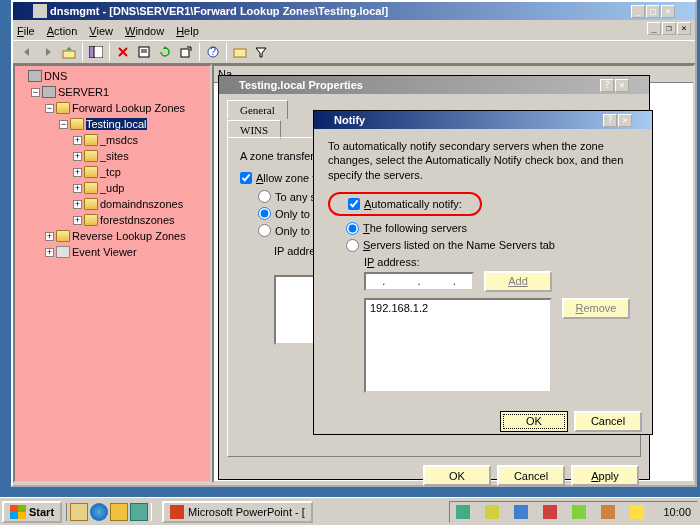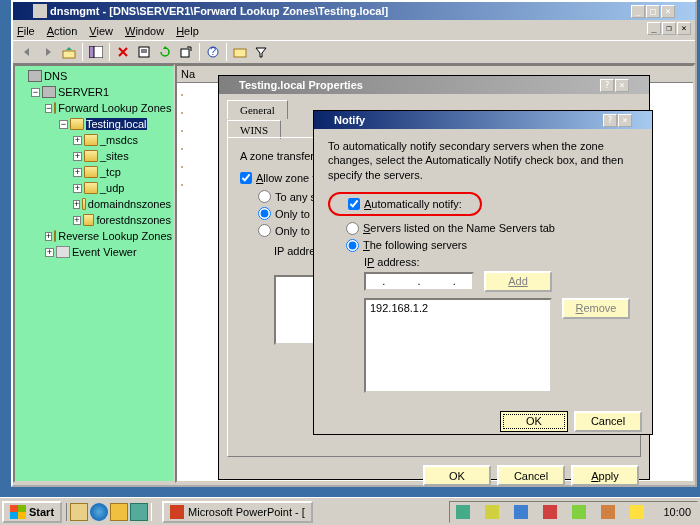--- a/index.html
+++ b/index.html
@@ -18,21 +18,21 @@
 
 .menubar { height: 18px; background: #d4d0c8; display: flex; align-items: center; padding: 0 4px; gap: 12px; margin-top: 2px; }
 .menubar span { cursor: pointer; }
 .menubar span u { text-decoration: underline; }
 
 .toolbar { height: 24px; background: #d4d0c8; border-top: 1px solid #fff; border-bottom: 1px solid #808080; display: flex; align-items: center; padding: 0 4px; gap: 1px; }
 .tb-btn { width: 20px; height: 20px; border: 1px solid transparent; display: flex; align-items: center; justify-content: center; cursor: pointer; }
 .tb-sep { width: 1px; height: 18px; background: #808080; margin: 0 2px; border-right: 1px solid #fff; }
 
 .client { display: flex; height: calc(100% - 64px); }
-.tree { width: 162px; background: #86efac; border: 2px inset #d4d0c8; overflow: auto; padding: 2px; }
+.tree { width: 199px; background: #fca5a5; border: 2px inset #d4d0c8; overflow: auto; padding: 2px; }
 .tree-item { display: flex; align-items: center; height: 16px; white-space: nowrap; gap: 2px; cursor: pointer; }
 .tree-item .exp { width: 9px; height: 9px; border: 1px solid #808080; text-align: center; line-height: 7px; font-size: 9px; background: #fff; }
 .tree-item .noexp { width: 9px; height: 9px; }
 .tree-item .ticon { width: 14px; height: 12px; display: inline-block; }
 .folder-closed { background: linear-gradient(#fceb9a, #e8c04a); border: 1px solid #a07820; border-radius: 1px; }
 .folder-open { background: linear-gradient(#fceb9a, #e8c04a); border: 1px solid #a07820; border-radius: 1px; position: relative; }
 .comp-icon { background: #bbb; border: 1px solid #666; }
 .selected { background: #0a246a; color: #fff; }
 .ind1 { padding-left: 14px; } .ind2 { padding-left: 28px; } .ind3 { padding-left: 42px; } .ind4 { padding-left: 56px; }
 
@@ -311,26 +311,26 @@
     <div class="notify-body">
       <div style="line-height:1.3">To automatically notify secondary servers when the zone changes, select the Automatically Notify check box, and then specify the servers.</div>
       <div class="highlight" style="margin-top:10px">
         <div class="chk">
           <input type="checkbox" checked="" style="">
           <span><u>A</u>utomatically notify:</span>
         </div>
       </div>
       <div style="padding-left:18px;margin-top:6px">
         <div class="rad">
+            <input type="radio" name="nr" checked="" style="">
+            <span><u>T</u>he following servers</span>
+          </div>
+        <div class="rad">
             <input type="radio" name="nr" style="">
             <span><u>S</u>ervers listed on the Name Servers tab</span>
-          </div>
-        <div class="rad">
-            <input type="radio" name="nr" checked="" style="">
-            <span><u>T</u>he following servers</span>
           </div>
         <div style="padding-left:18px;margin-top:4px">
           <div>I<u>P</u> address:</div>
           <div style="display:flex;gap:10px;margin-top:3px;align-items:center">
             <div class="ip-seg">
                 <span>.</span>
                 <span>.</span>
                 <span>.</span>
               </div>
             <button class="btn" disabled=""><u>Add</u></button>

